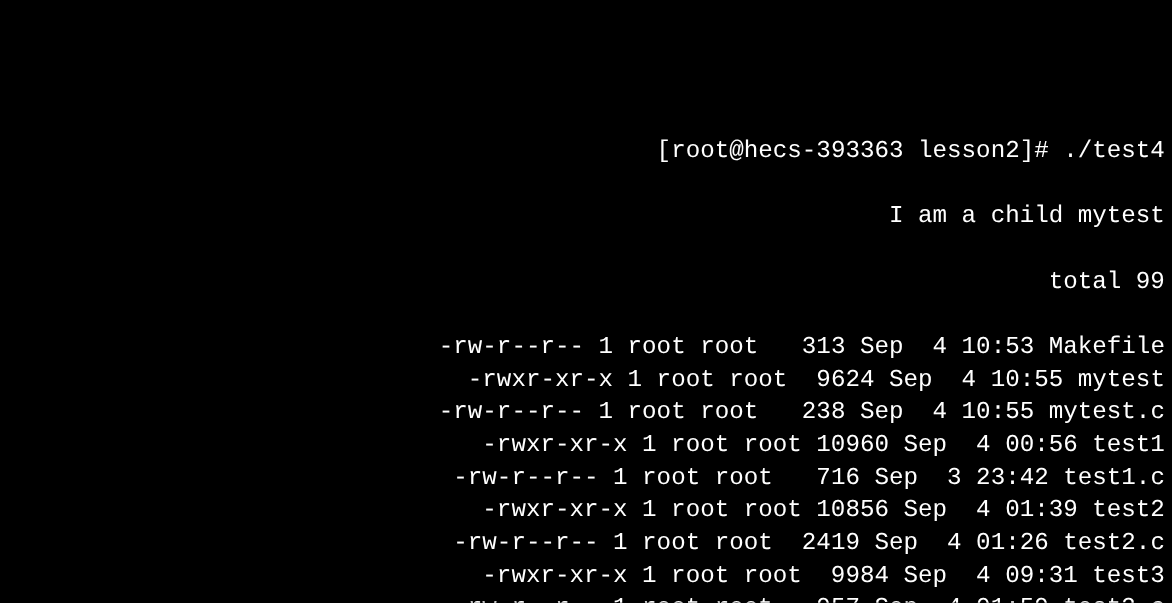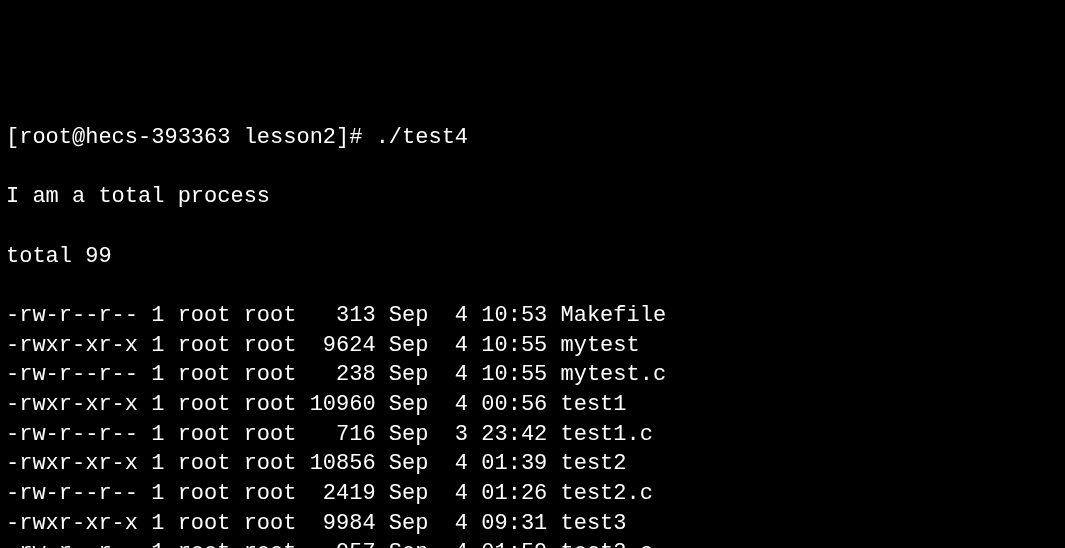--- a/index.html
+++ b/index.html
@@ -8,28 +8,28 @@
       color: #fff;
       font-family: 'Consolas', 'Monaco', 'Courier New', monospace;
       font-size: 22px;
       line-height: 1.35;
       padding: 4px 6px;
       width: 1065px;
       height: 548px;
       overflow: hidden;
       white-space: pre;
     }
-    .line { display: block; }
+    .line { display: block; text-align: right; }
   </style>
 </head>
 <body>
 
 
 
 <span class="line">[root@hecs-393363 lesson2]# ./test4</span>
-<span class="line">I am a total process</span>
+<span class="line">I am a child mytest</span>
 <span class="line">total 99</span>
 <div id="file-list"><span class="line">-rw-r--r-- 1 root root   313 Sep  4 10:53 Makefile</span><span class="line">-rwxr-xr-x 1 root root  9624 Sep  4 10:55 mytest</span><span class="line">-rw-r--r-- 1 root root   238 Sep  4 10:55 mytest.c</span><span class="line">-rwxr-xr-x 1 root root 10960 Sep  4 00:56 test1</span><span class="line">-rw-r--r-- 1 root root   716 Sep  3 23:42 test1.c</span><span class="line">-rwxr-xr-x 1 root root 10856 Sep  4 01:39 test2</span><span class="line">-rw-r--r-- 1 root root  2419 Sep  4 01:26 test2.c</span><span class="line">-rwxr-xr-x 1 root root  9984 Sep  4 09:31 test3</span><span class="line">-rw-r--r-- 1 root root   957 Sep  4 01:59 test3.c</span></div>
 
 
 
 
 
 
 </body></html>

